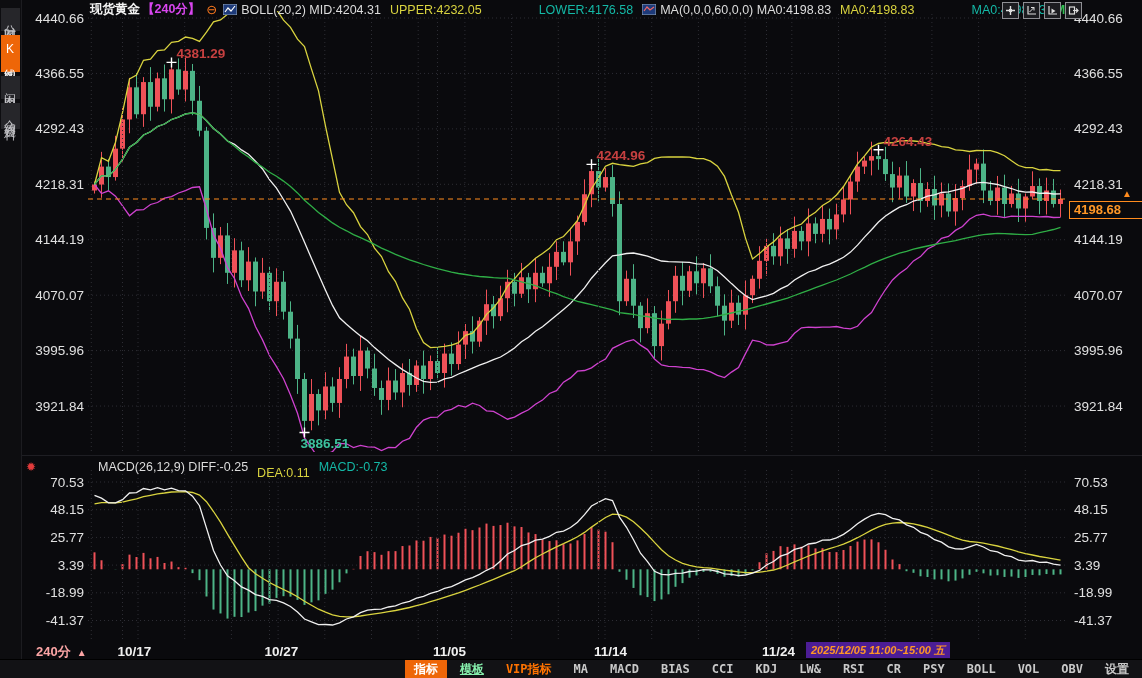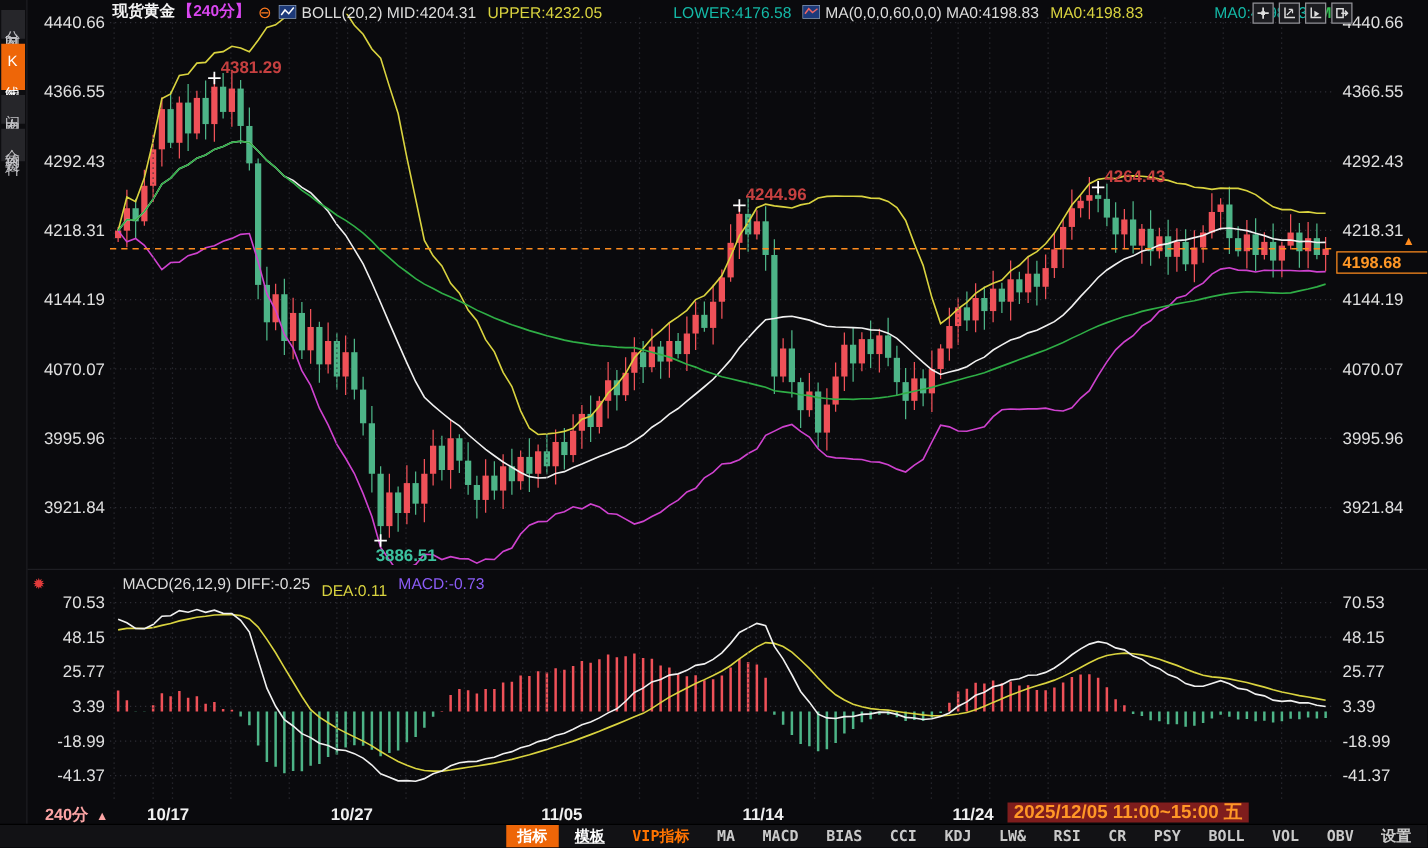--- a/index.html
+++ b/index.html
@@ -35,37 +35,37 @@
              background:#0a0a0d;color:#ff9726;font-size:13px;font-weight:bold;line-height:16px;
              padding-left:4px;box-sizing:content-box;}
   #price-arrow{position:absolute;left:1122px;top:189px;color:#ff8c1e;font-size:10px;line-height:10px;}
 
   
   #macd-header{position:absolute;left:24px;top:459px;height:16px;display:flex;align-items:center;
                font-size:12.5px;white-space:nowrap;}
   #macd-header .burst{color:#e23b3b;font-size:12px;margin-left:2px;margin-right:62px;}
   #macd-header .w{color:#dcdcdc;margin-right:9px;}
   #macd-header .y{color:#d9d33f;margin-right:9px;margin-top:12px;}
-  #macd-header .m{color:#8b5cf6;margin-right:24px;}
+  #macd-header .m{color:#14b8a6;margin-right:24px;}
 
   
   #period-badge{position:absolute;left:36px;top:643px;color:#fca5a5;font-size:13px;font-weight:bold;}
   #period-badge .tri{font-size:10px;margin-left:6px;}
-  #timestamp-box{position:absolute;left:806px;top:642px;height:16px;background:#7f1d1d;color:#ff9726;
-                 font-size:15px;font-weight:bold;line-height:16px;padding:0 5px;}
+  #timestamp-box{position:absolute;left:806px;top:642px;height:16px;background:#4c1d95;color:#ff9726;
+                 font-size:11px;font-weight:bold;line-height:16px;padding:0 5px;font-style:italic;}
   #watermark{position:absolute;right:12px;top:608px;font-size:40px;font-weight:bold;color:#a9a9ae;
              opacity:.8;letter-spacing:4px;}
 
   
   #toolbar{position:absolute;left:0;bottom:0;width:1142px;height:18px;background:#121215;
            border-top:1px solid #000;display:flex;align-items:center;
            font-family:"DejaVu Sans Mono","DejaVu Sans",monospace;font-size:12px;justify-content:flex-end;}
   .tb-btn{color:#c9c9c9;padding:1px 9px;margin-right:4px;cursor:pointer;font-weight:bold;}
   .tb-btn.active{background:#ee6608;color:#fff;}
-  .tb-btn.bright{color:#ffffff;text-decoration:underline;}
+  .tb-btn.bright{color:#86efac;text-decoration:underline;}
   .tb-btn.vip{color:#ff7300;}
 </style>
 </head>
 <body>
 
 <div id="app">
 
   <svg id="chart-svg" width="1142" height="662" style="position:absolute;left:0;top:0;">
       <defs>
         <clipPath id="clip-main">

